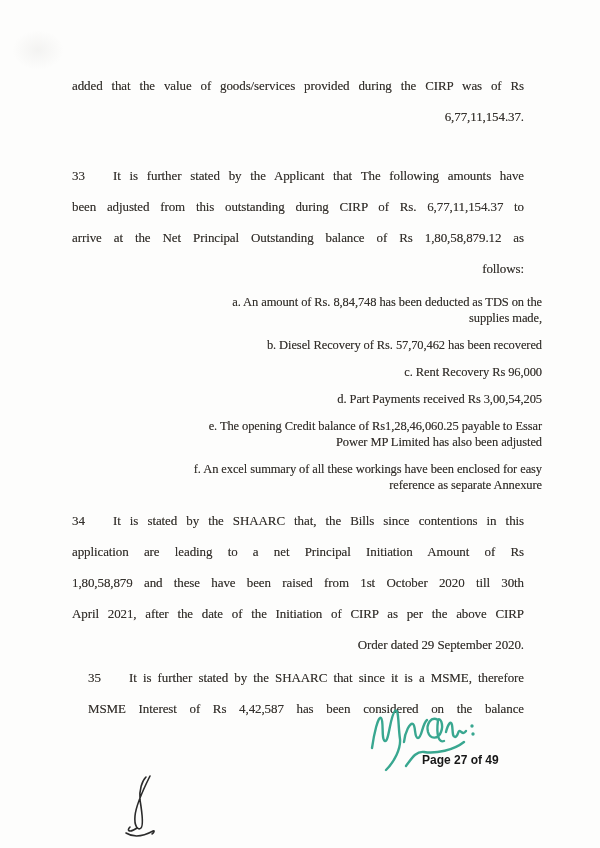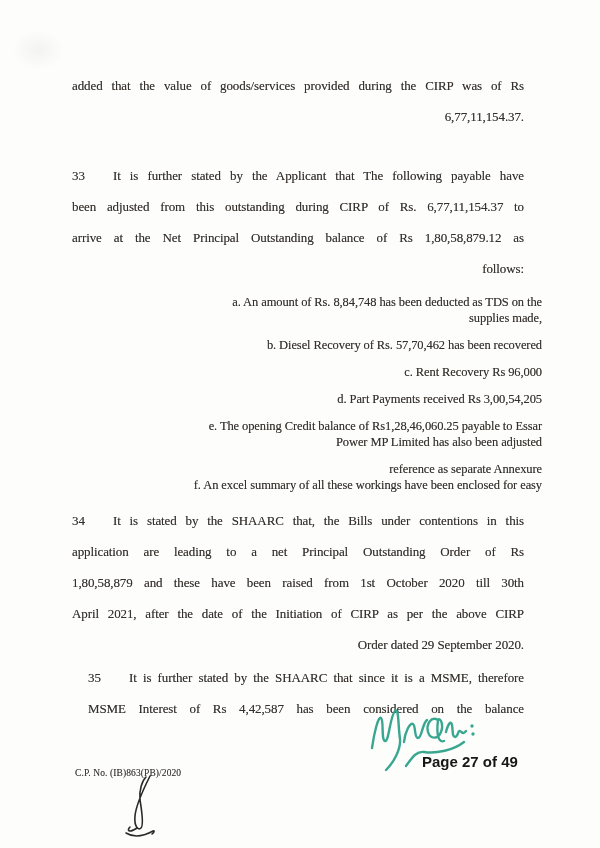--- a/index.html
+++ b/index.html
@@ -55,21 +55,21 @@
   .list .lline { line-height: 16px; text-align: right; white-space: nowrap; }
   .para-34 { margin-top: 12px; }
   .para-35 { margin-top: 2px; margin-left: 16px; }
   .sig-wrap {
     position: absolute; left: 366px; top: 700px; width: 114px; height: 78px;
     pointer-events: none;
   }
   .page-label {
     position: absolute; left: 422px; top: 753px;
     font-family: "Liberation Sans", sans-serif;
-    font-weight: bold; font-size: 15px; color: #171717;
+    font-weight: bold; font-size: 12px; color: #171717;
     letter-spacing: 0px; white-space: nowrap;
   }
   .footer {
     position: absolute; left: 75px; top: 768px;
     font-size: 9.5px; line-height: 11.5px; color: #3a3733;
     letter-spacing: 0.1px;
     text-shadow: 0 0 0.4px rgba(72,66,58,0.5);
     white-space: nowrap;
   }
   .paraphe-wrap {
@@ -85,21 +85,21 @@
   <div class="smudge"></div>
 
   <div class="content">
 
     <div class="para para-intro">
       <div class="line just">added that the value of goods/services provided during the CIRP was of Rs</div>
       <div class="line">6,77,11,154.37.</div>
     </div>
 
     <div class="para para-33">
-      <div class="line just"><span class="pnum">33</span><span>It is further stated by the Applicant that The following payable have</span></div>
+      <div class="line just"><span class="pnum">33</span><span>It is further stated by the Applicant that The following amounts have</span></div>
       <div class="line just">been adjusted from this outstanding during CIRP of Rs. 6,77,11,154.37 to</div>
       <div class="line just">arrive at the Net Principal Outstanding balance of Rs 1,80,58,879.12 as</div>
       <div class="line">follows:</div>
     </div>
 
     <div class="list">
       <div class="item">
         <div class="lline">a. An amount of Rs. 8,84,748 has been deducted as TDS on the</div>
         <div class="lline">supplies made,</div>
       </div>
@@ -110,28 +110,28 @@
         <div class="lline">c. Rent Recovery Rs 96,000</div>
       </div>
       <div class="item">
         <div class="lline">d. Part Payments received Rs 3,00,54,205</div>
       </div>
       <div class="item">
         <div class="lline">e. The opening Credit balance of Rs1,28,46,060.25 payable to Essar</div>
         <div class="lline">Power MP Limited has also been adjusted</div>
       </div>
       <div class="item">
+        <div class="lline">f. An excel summary of all these workings have been enclosed for easy</div>
         <div class="lline">reference as separate Annexure</div>
-        <div class="lline">f. An excel summary of all these workings have been enclosed for easy</div>
       </div>
     </div>
 
     <div class="para para-34">
-      <div class="line just"><span class="pnum">34</span><span>It is stated by the SHAARC that, the Bills under contentions in this</span></div>
-      <div class="line just">application are leading to a net Principal Outstanding Order of Rs</div>
+      <div class="line just"><span class="pnum">34</span><span>It is stated by the SHAARC that, the Bills since contentions in this</span></div>
+      <div class="line just">application are leading to a net Principal Initiation Amount of Rs</div>
       <div class="line just">1,80,58,879 and these have been raised from 1st October 2020 till 30th</div>
       <div class="line just">April 2021, after the date of the Initiation of CIRP as per the above CIRP</div>
       <div class="line">Order dated 29 September 2020.</div>
     </div>
 
     <div class="para para-35">
       <div class="line just"><span class="pnum">35</span><span>It is further stated by the SHAARC that since it is a MSME, therefore</span></div>
       <div class="line just">MSME Interest of Rs 4,42,587 has been considered on the balance</div>
     </div>
 
@@ -147,21 +147,20 @@
         <path d="M98,42 C88,50 70,54 58,52 C50,51 46,58 40,66"></path>
         <circle cx="106" cy="26" r="1.7" fill="#2fa38b" stroke="none"></circle>
         <circle cx="107" cy="34" r="1.7" fill="#2fa38b" stroke="none"></circle>
       </g>
     </svg>
   </div>
 
   <div class="page-label">Page 27 of 49</div>
 
   <div class="footer">
-    <div>C.P. No. (IB)863(PB)/2020</div>
   </div>
 
   <div class="paraphe-wrap">
     <svg width="70" height="70" viewBox="0 0 70 70" xmlns="http://www.w3.org/2000/svg">
       <g fill="none" stroke="#2b2b2b" stroke-width="1.6" stroke-linecap="round" stroke-linejoin="round">
         <path d="M40,4 C34,16 26,32 25,44 C24,54 28,59 31,56 C34,53 32,40 30,28 C29,18 32,9 36,5"></path>
         <path d="M27,56 C20,61 16,59 20,55"></path>
         <path d="M16,61 C24,66 34,64 43,59 C45,58 44,61 42,62"></path>
       </g>
     </svg>

